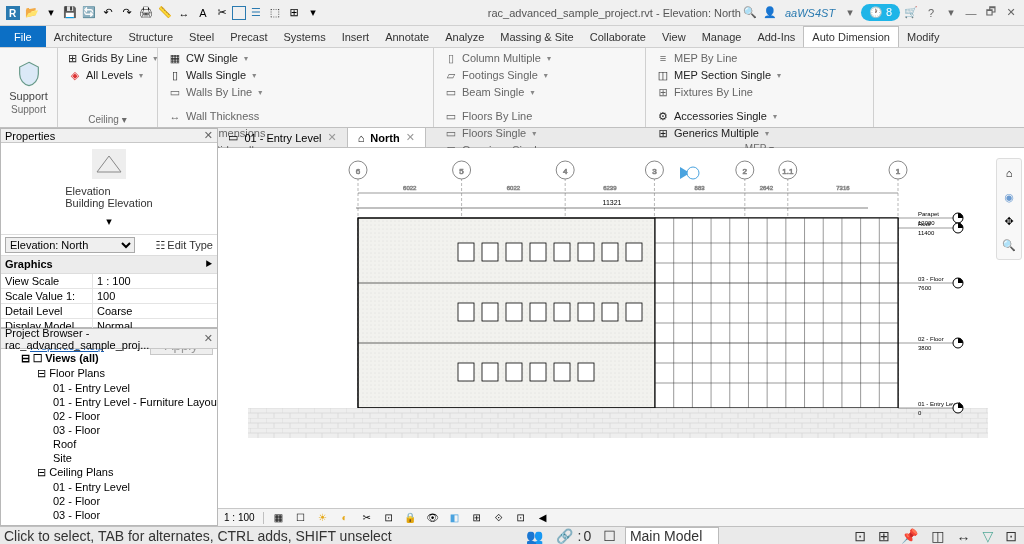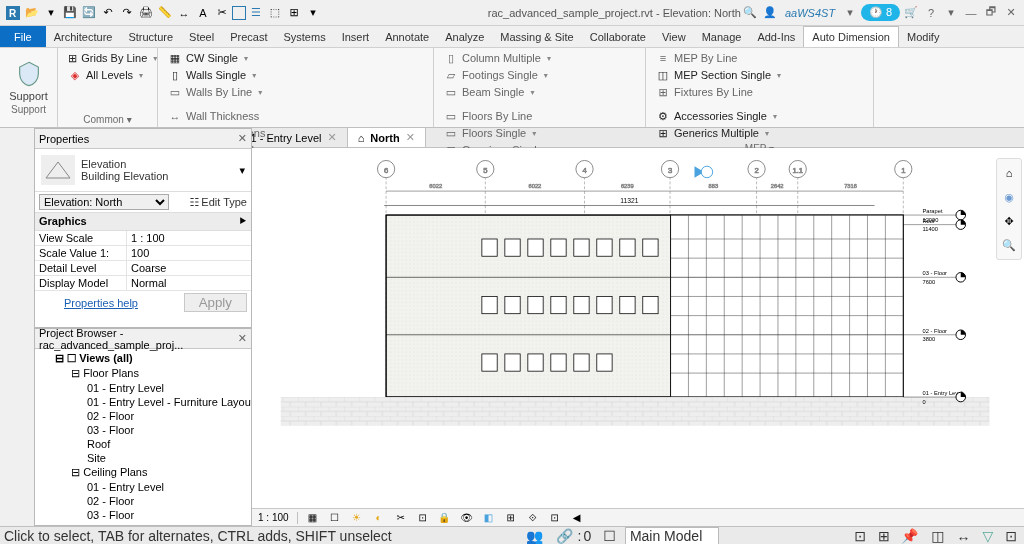--- a/index.html
+++ b/index.html
@@ -31,28 +31,28 @@
 .big-support { display: flex; flex-direction: column; align-items: center; gap: 2px; color: #444; }
 .big-support svg { width: 28px; height: 28px; }
 .rcol { display: flex; flex-direction: column; gap: 1px; }
 .rrow { display: flex; gap: 8px; }
 
 .doc-tabs { height: 20px; background: #eaeaea; border-bottom: 1px solid #c0c0c0; display: flex; align-items: stretch; margin-left: 218px; }
 .doc-tab { display: flex; align-items: center; gap: 6px; padding: 0 10px; font-size: 11px; border-right: 1px solid #c0c0c0; cursor: pointer; }
 .doc-tab.active { background: #fff; }
 .doc-tab .x { color: #999; cursor: pointer; }
 
-.workspace { position: relative; height: 378px; display: flex; margin-left: 34px; }
+.workspace { position: relative; height: 378px; display: flex; }
 .panels-left { width: 218px; display: flex; flex-direction: column; position: absolute; top: -20px; left: 0; height: 398px; background: #fff; }
 
 .panel { border: 1px solid #b8b8b8; display: flex; flex-direction: column; }
 .panel-header { height: 20px; background: #f0f0f0; border-bottom: 1px solid #c8c8c8; display: flex; align-items: center; justify-content: space-between; padding: 0 4px; font-size: 11px; }
 .panel-header .x { cursor: pointer; color: #666; }
 
-.prop-top { display: flex; align-items: center; gap: 6px; padding: 6px; border-bottom: 1px solid #ddd; }
+.prop-top { display: flex; align-items: center; gap: 6px; padding: 6px; border-bottom: 1px solid #ddd; flex-direction: column; }
 .prop-top .thumb { width: 34px; height: 30px; background: #eee; display: flex; align-items: center; justify-content: center; }
 .prop-top .txt { flex: 1; font-size: 11px; color: #333; }
 .prop-instance { padding: 2px 4px; display: flex; justify-content: space-between; align-items: center; }
 .prop-instance select { width: 130px; font-size: 11px; border: 1px solid #aaa; }
 .prop-instance .edit-type { display: flex; align-items: center; gap: 2px; color: #333; cursor: pointer; }
 .prop-group-hdr { background: #ececec; border-top: 1px solid #ddd; border-bottom: 1px solid #ddd; padding: 2px 4px; font-weight: bold; font-size: 11px; display: flex; justify-content: space-between; }
 .prop-grid { display: flex; border-bottom: 1px solid #e4e4e4; font-size: 11px; }
 .prop-grid .k { width: 92px; padding: 1px 4px; border-right: 1px solid #e4e4e4; }
 .prop-grid .v { flex: 1; padding: 1px 4px; }
 .prop-footer { display: flex; justify-content: space-between; align-items: center; padding: 2px 4px; font-size: 11px; }
@@ -160,21 +160,21 @@
           <span class="ricon">⊞</span>
           <span>Grids By Line</span>
           <span class="drop">▾</span>
         </div>
       <div class="rbtn enabled">
           <span class="ricon" style="color:#d33">◈</span>
           <span>All Levels</span>
           <span class="drop">▾</span>
         </div>
     </div>
-    <div class="rgroup-label"><span>Common</span> ▾</div>
+    <div class="rgroup-label"><span>Ceiling</span> ▾</div>
   </div>
   <div class="rgroup" style="width:276px">
     <div class="rgroup-body rrow">
       <div class="rcol">
         <div class="rbtn enabled">
             <span class="ricon">▦</span>
             <span>CW Single</span>
             <span class="drop">▾</span>
           </div>
         <div class="rbtn enabled">

